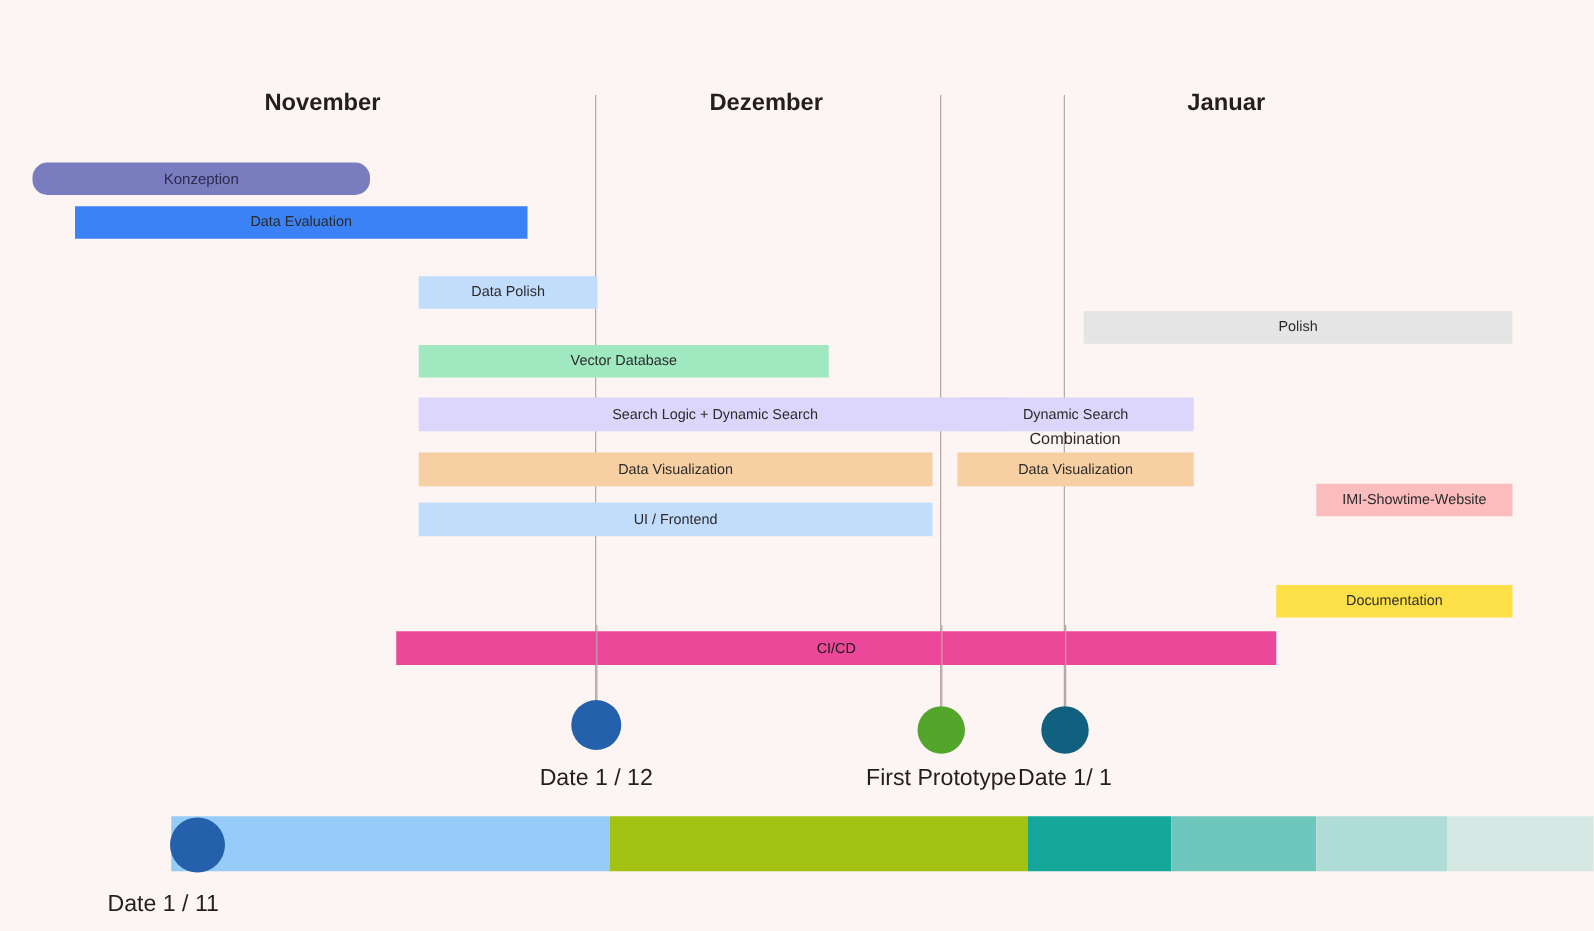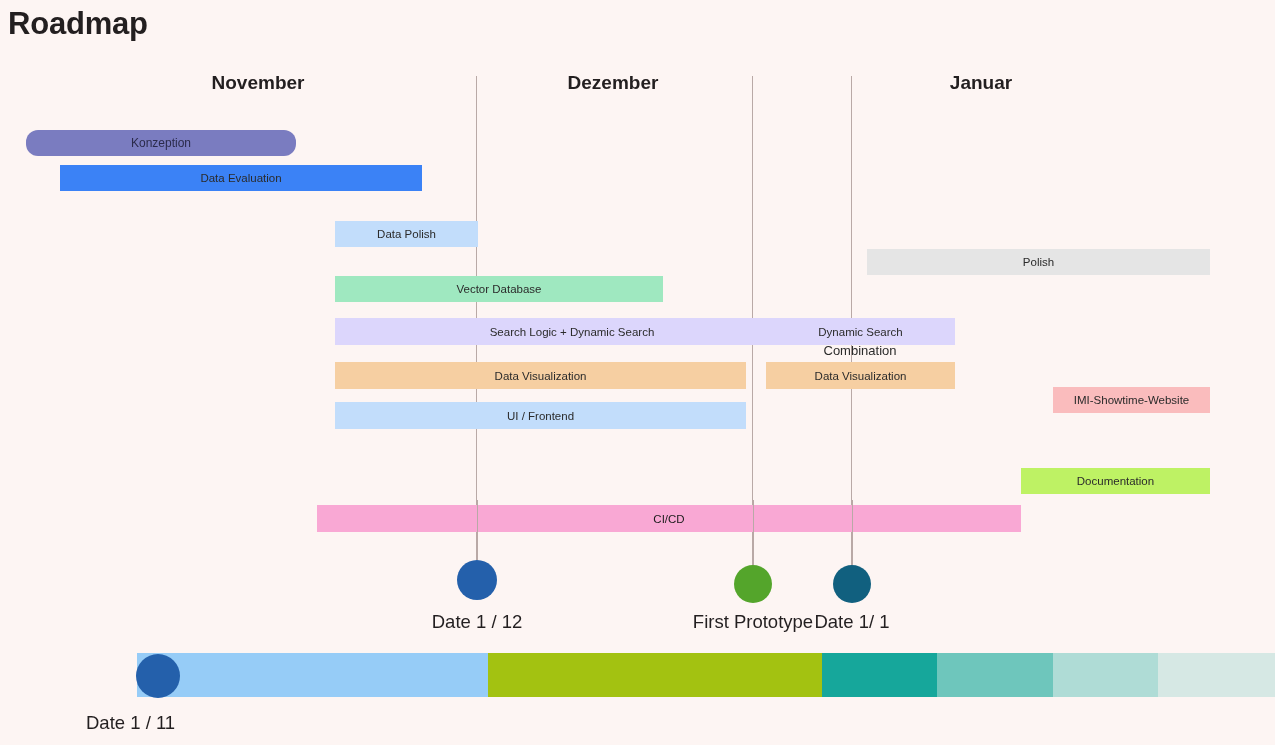--- a/index.html
+++ b/index.html
@@ -100,21 +100,20 @@
     font-size: 18.5px;
     color: #231f20;
     white-space: nowrap;
   }
 </style>
 </head>
 <body>
 
 <div id="roadmap-root">
 
-  <div class="page-title">Roadmap</div>
 
   <div id="months-layer">
       <div class="month-label" style="left: 138px; top: 72px; width: 240px;">November</div>
       <div class="month-label" style="left: 493px; top: 72px; width: 240px;">Dezember</div>
       <div class="month-label" style="left: 861px; top: 72px; width: 240px;">Januar</div>
     </div>
   <div id="gridlines-layer">
       <div class="grid-line" style="left: 476px; top: 76px; height: 510px; background: rgb(185, 169, 166);"></div>
       <div class="grid-line" style="left: 752px; top: 76px; height: 514px; background: rgb(185, 169, 166);"></div>
       <div class="grid-line" style="left: 851px; top: 76px; height: 514px; background: rgb(185, 169, 166);"></div>
@@ -146,24 +145,24 @@
       </div>
       <div class="task-bar" style="left: 766px; top: 362px; width: 189px; height: 27px; background: rgb(246, 207, 162); color: rgb(43, 43, 43);">
         <span>Data Visualization</span>
       </div>
       <div class="task-bar" style="left: 1053px; top: 387px; width: 157px; height: 26px; background: rgb(250, 188, 189); color: rgb(43, 43, 43);">
         <span>IMI-Showtime-Website</span>
       </div>
       <div class="task-bar" style="left: 335px; top: 402px; width: 411px; height: 27px; background: rgb(194, 221, 251); color: rgb(43, 43, 43);">
         <span>UI / Frontend</span>
       </div>
-      <div class="task-bar" style="left: 1021px; top: 468px; width: 189px; height: 26px; background: #bef264; color: rgb(43, 43, 43);">
+      <div class="task-bar" style="left: 1021px; top: 468px; width: 189px; height: 26px; background: #fde047; color: rgb(43, 43, 43);">
         <span>Documentation</span>
       </div>
-      <div class="task-bar" style="left: 317px; top: 505px; width: 704px; height: 27px; background: #f9a8d4; color: rgb(27, 27, 27);">
+      <div class="task-bar" style="left: 317px; top: 505px; width: 704px; height: 27px; background: #ec4899; color: rgb(27, 27, 27);">
         <span>CI/CD</span>
       </div>
     </div>
   <div id="floating-layer">
       <div class="free-label" style="left: 750px; top: 343px; width: 220px;">Combination</div>
     </div>
   <div id="milestones-layer">
       <div class="milestone-stem" style="left: 477px; top: 500px; height: 60px;"></div>
       <div class="milestone-dot" style="left: 457px; top: 560px; width: 40px; height: 40px; background: rgb(36, 96, 171);"></div>
       <div class="milestone-label" style="left: 327px; top: 611px; width: 300px;">Date 1 / 12</div>

